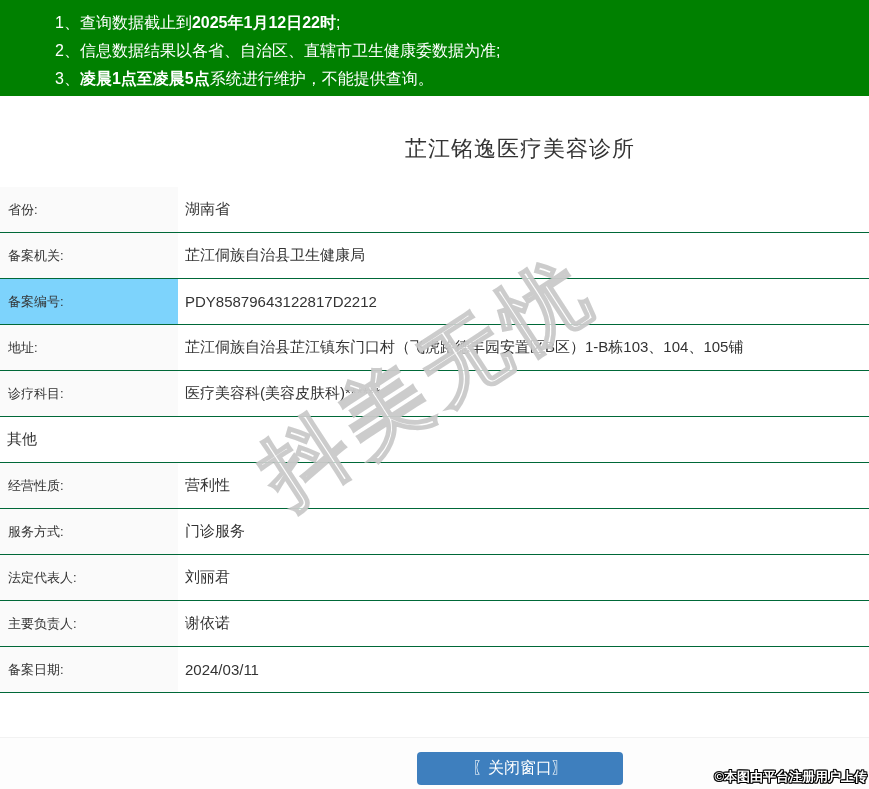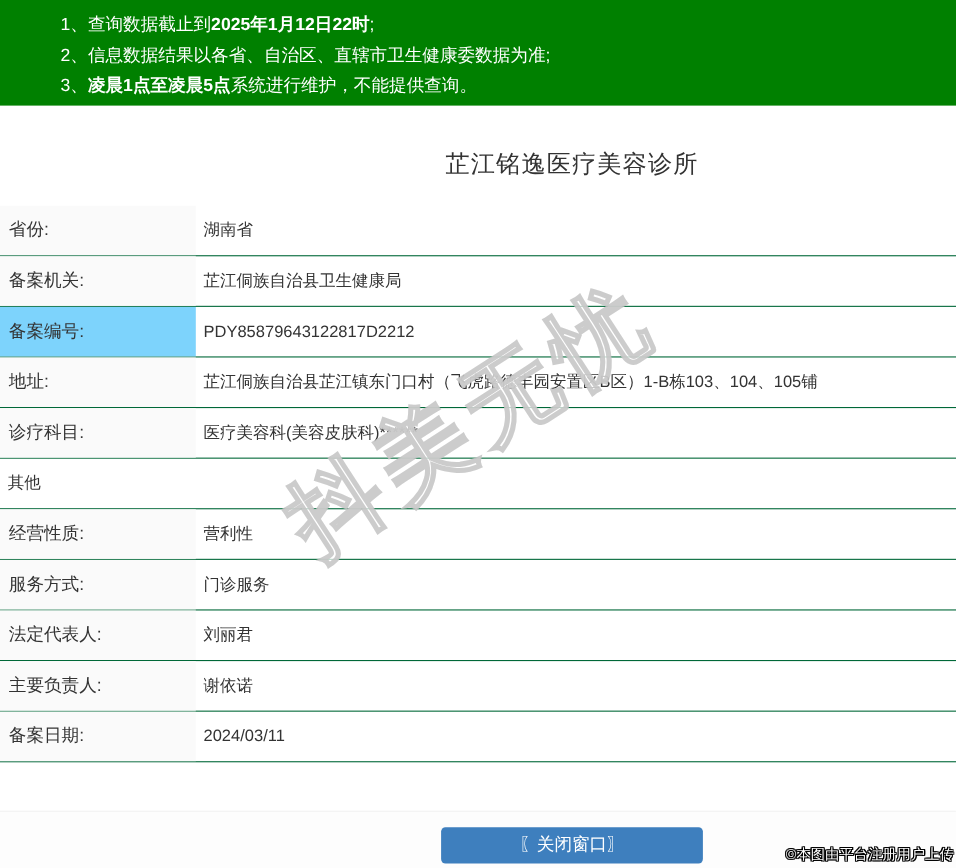--- a/index.html
+++ b/index.html
@@ -41,21 +41,21 @@
   .trow {
     display: flex;
     height: 46px;
     border-bottom: 1px solid #006838;
   }
   .tlabel {
     width: 178px;
     background: #fafafa;
     padding-left: 8px;
     display: flex; align-items: center;
-    font-size: 16px;
+    font-size: 13px;
     color: #333333;
   }
   .tvalue {
     flex: 1;
     padding-left: 7px;
     display: flex; align-items: center;
     font-size: 15px;
     color: #333333;
     white-space: nowrap;
   }
@@ -68,21 +68,21 @@
     border-top: 1px solid #f2f2f2;
   }
 
   .button-row {
     position: absolute;
     top: 752px; left: 0;
     width: 1040px;
     display: flex; justify-content: center;
   }
   .close-btn {
-    width: 238px; height: 33px;
+    width: 206px; height: 33px;
     background: #3e7fbe;
     color: #ffffff;
     border: none;
     border-radius: 4px;
     font-size: 16px;
     font-family: "Liberation Sans", "DejaVu Sans", sans-serif;
     cursor: pointer;
     display: flex; align-items: center; justify-content: center;
   }
 
@@ -97,21 +97,21 @@
     color: rgba(255, 255, 255, 0.72);
     -webkit-text-stroke: 2px rgba(195, 195, 195, 0.85);
     pointer-events: none;
     z-index: 5;
   }
 
   .copyright {
     position: absolute;
     right: 2px; bottom: 3px;
     font-size: 13px;
-    font-weight: normal;
+    font-weight: bold;
     color: #ffffff;
     text-shadow:
       -1px -1px 0 #000, 1px -1px 0 #000,
       -1px  1px 0 #000, 1px  1px 0 #000,
       0 -1px 0 #000, 0 1px 0 #000,
       -1px 0 0 #000, 1px 0 0 #000;
     z-index: 6;
     white-space: nowrap;
   }
 </style>

